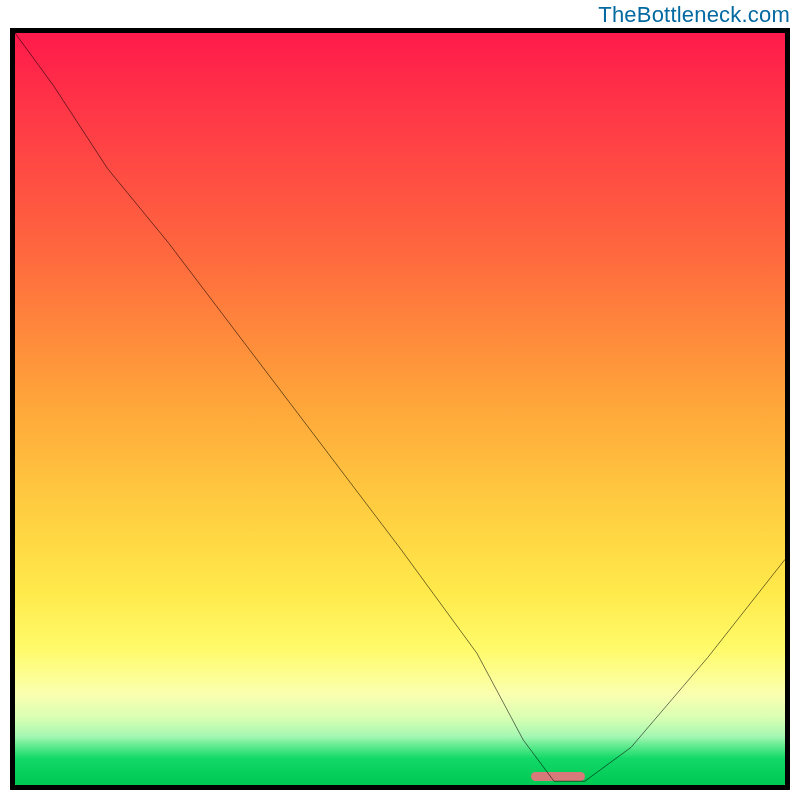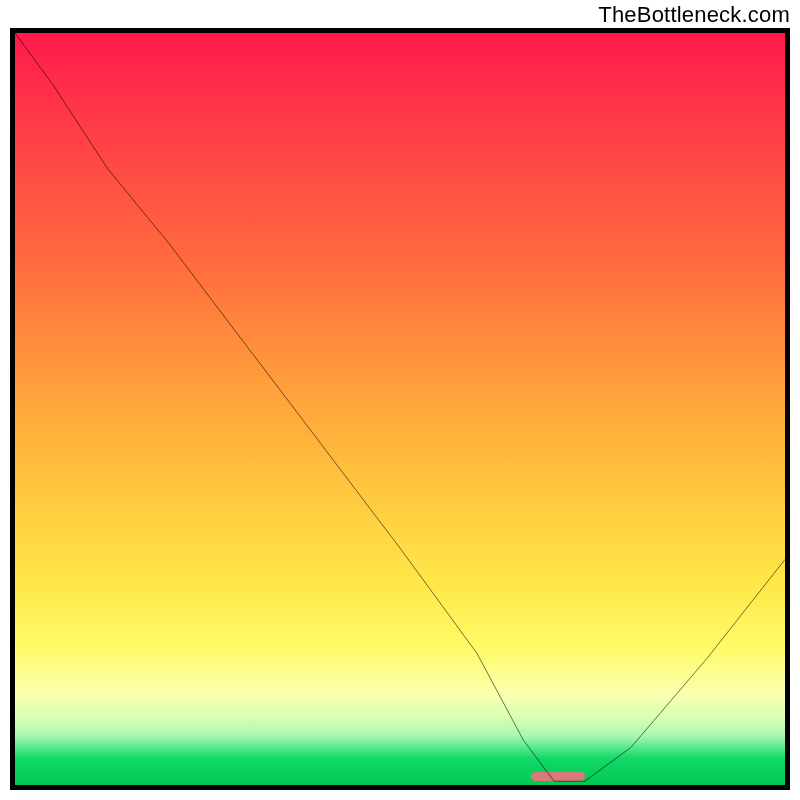--- a/index.html
+++ b/index.html
@@ -10,21 +10,21 @@
     background: #ffffff;
     font-family: Arial, Helvetica, sans-serif;
     overflow: hidden;
   }
   .watermark {
     position: absolute;
     top: 2px;
     right: 10px;
     font-size: 22px;
     font-weight: 500;
-    color: #000000;
+    color: #0369a1;
     letter-spacing: 0.2px;
     z-index: 20;
   }
   .plot {
     position: absolute;
     left: 10px;
     top: 28px;
     width: 780px;
     height: 762px;
     box-sizing: border-box;

